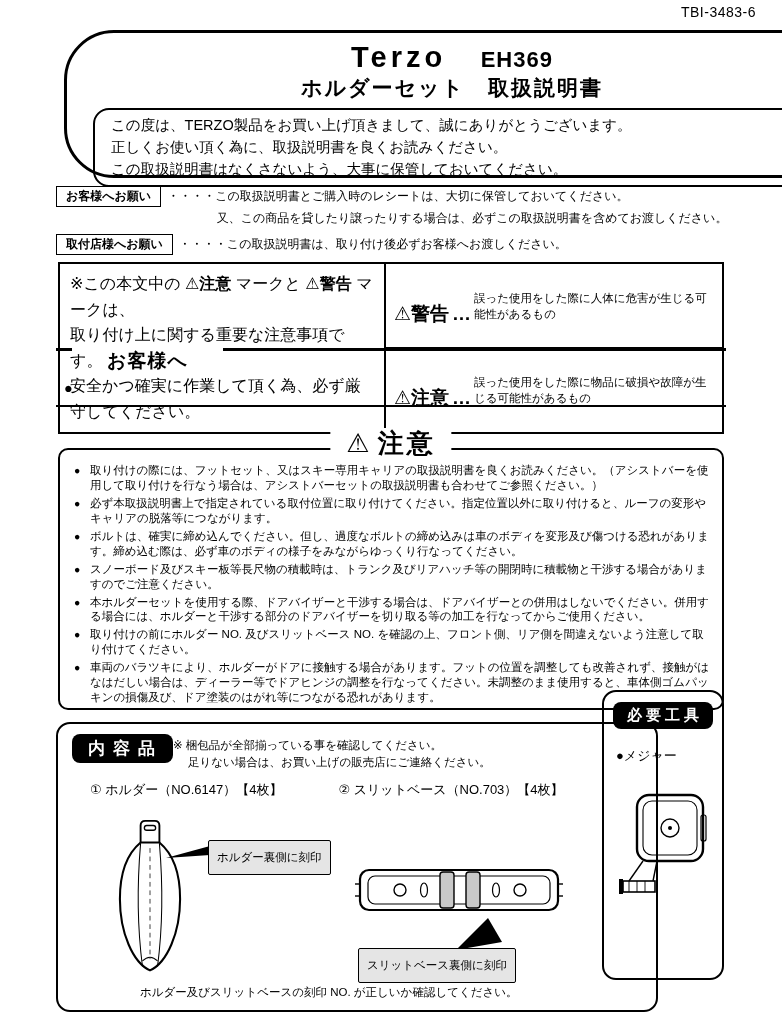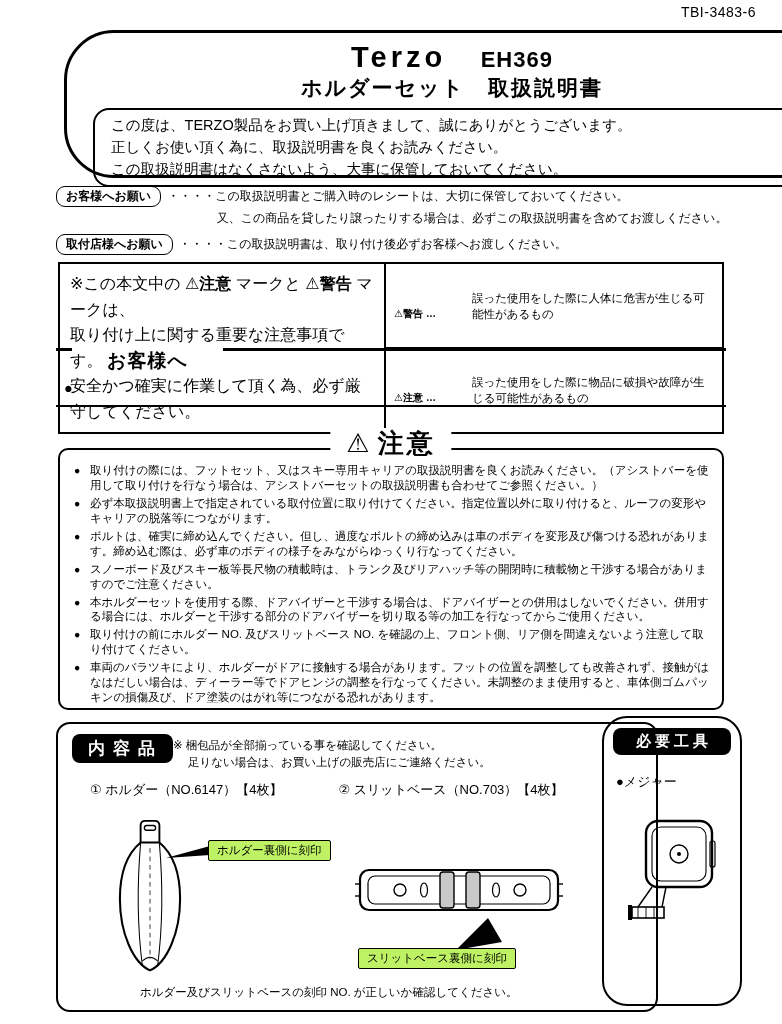--- a/index.html
+++ b/index.html
@@ -15,34 +15,34 @@
   .brand-line { text-align: center; margin-top: 8px; }
   .terzo { font-size: 29px; font-weight: bold; letter-spacing: 4px; }
   .model { font-size: 22px; font-weight: bold; margin-left: 30px; letter-spacing: 1px; }
   .subtitle { text-align: center; font-size: 21px; font-weight: bold; letter-spacing: 2px; }
   .greeting { margin: 6px 26px 0; border: 2px solid #000; border-radius: 16px;
               padding: 5px 16px; font-size: 14.5px; line-height: 1.5; }
 
   
   .requests { position: absolute; left: 56px; top: 186px; width: 672px; font-size: 12px; }
   .req-row { display: flex; align-items: center; margin-bottom: 3px; }
-  .pill { flex: 0 0 auto; border: 1.5px solid #000; border-radius: 9px; padding: 1px 9px;
+  .pill { flex: 0 0 auto; border: 1.5px solid #000; border-radius: 0; padding: 1px 9px;
           font-size: 12px; font-weight: bold; margin-right: 6px; white-space: nowrap; }
   .req-text { line-height: 1.4; }
   .req-cont { padding-left: 160px; margin: 1px 0 7px; line-height: 1.4; text-align: center; }
 
   
   .mark-table { position: absolute; left: 58px; top: 262px; width: 666px; display: flex;
                 border: 2px solid #000; min-height: 78px; }
   .mt-left { width: 326px; border-right: 2px solid #000; padding: 7px 10px; font-size: 16px; line-height: 1.6; }
   .mk { font-weight: bold; }
   .mt-right { flex: 1; display: flex; flex-direction: column; }
   .mt-row { flex: 1; display: flex; align-items: center; padding: 3px 8px; }
   .mt-row + .mt-row { border-top: 1.5px solid #000; }
-  .mt-label { flex: 0 0 78px; font-weight: bold; font-size: 10px; white-space: nowrap; margin-top: 17px; }
+  .mt-label { flex: 0 0 78px; font-weight: bold; font-size: 19px; white-space: nowrap; margin-top: 17px; }
   .dots { margin: 0 3px; font-weight: bold; }
   .mt-desc { font-size: 11.5px; line-height: 1.4; }
 
   
   .cust { position: absolute; left: 56px; top: 348px; width: 670px; }
   .cust-titlebar { display: flex; height: 24px; gap: 28px; }
   .rule-short { width: 16px; height: 3px; background: #000; }
   .cust-title { font-size: 19px; font-weight: bold; padding: 0 7px; letter-spacing: 1px; }
   .rule-long { flex: 1; height: 3px; background: #000; }
   .cust-body { padding: 5px 8px 2px 8px; font-size: 14.5px; line-height: 1.6; display: flex; }
@@ -67,30 +67,30 @@
   .cb-head { display: flex; align-items: flex-start; padding: 10px 12px 0 14px; }
   .black-title { background: #000; color: #fff; border-radius: 8px; padding: 3px 10px 3px 16px;
                  font-size: 17px; font-weight: bold; letter-spacing: 8px; white-space: nowrap; }
   .cb-note { font-size: 11.5px; line-height: 1.5; padding-top: 3px; }
   .cb-note .ind { padding-left: 15px; }
   .cb-items { display: flex; font-size: 13px; margin: 9px 0 0 32px; }
   .cb-item2 { margin-left: 56px; }
   .cb-fig { position: absolute; left: 0; top: 92px; right: 0; bottom: 34px; }
   .holder-svg { position: absolute; left: 52px; top: 2px; }
   .callout { position: absolute; border: 1.5px solid #000; border-radius: 2px;
-             padding: 2px 8px; font-size: 11.5px; background: #bef264; white-space: nowrap; }
+             padding: 9px 8px; font-size: 11.5px; background: #e5e5e5; white-space: nowrap; }
   .callout-holder { left: 150px; top: 24px; }
   .arrow-holder { position: absolute; left: 108px; top: 30px; }
   .slitbase-svg { position: absolute; left: 296px; top: 42px; }
   .callout-slitbase { left: 300px; top: 132px; }
   .arrow-slitbase { position: absolute; left: 398px; top: 102px; }
   .cb-footer { position: absolute; left: 82px; bottom: 10px; font-size: 11.5px; }
 
-  .tools-box { position: absolute; left: 602px; top: 716px; width: 140px; height: 290px;
-               border: 2px solid #000; border-radius: 25px; }
+  .tools-box { position: absolute; left: 602px; top: 690px; width: 122px; height: 290px;
+               border: 2px solid #000; border-radius: 14px; }
   .tools-title { display: block; margin: 10px 9px 0; text-align: center; background: #000; color: #fff;
                  border-radius: 8px; padding: 4px 2px 4px 6px; font-size: 15px; font-weight: bold;
                  letter-spacing: 4px; white-space: nowrap; }
   .tool-item { font-size: 13px; margin: 18px 0 0 12px; }
   .tape-svg { display: block; margin: 26px auto 0; }
 
   svg { display: block; }
 </style>
 </head>
 <body>

